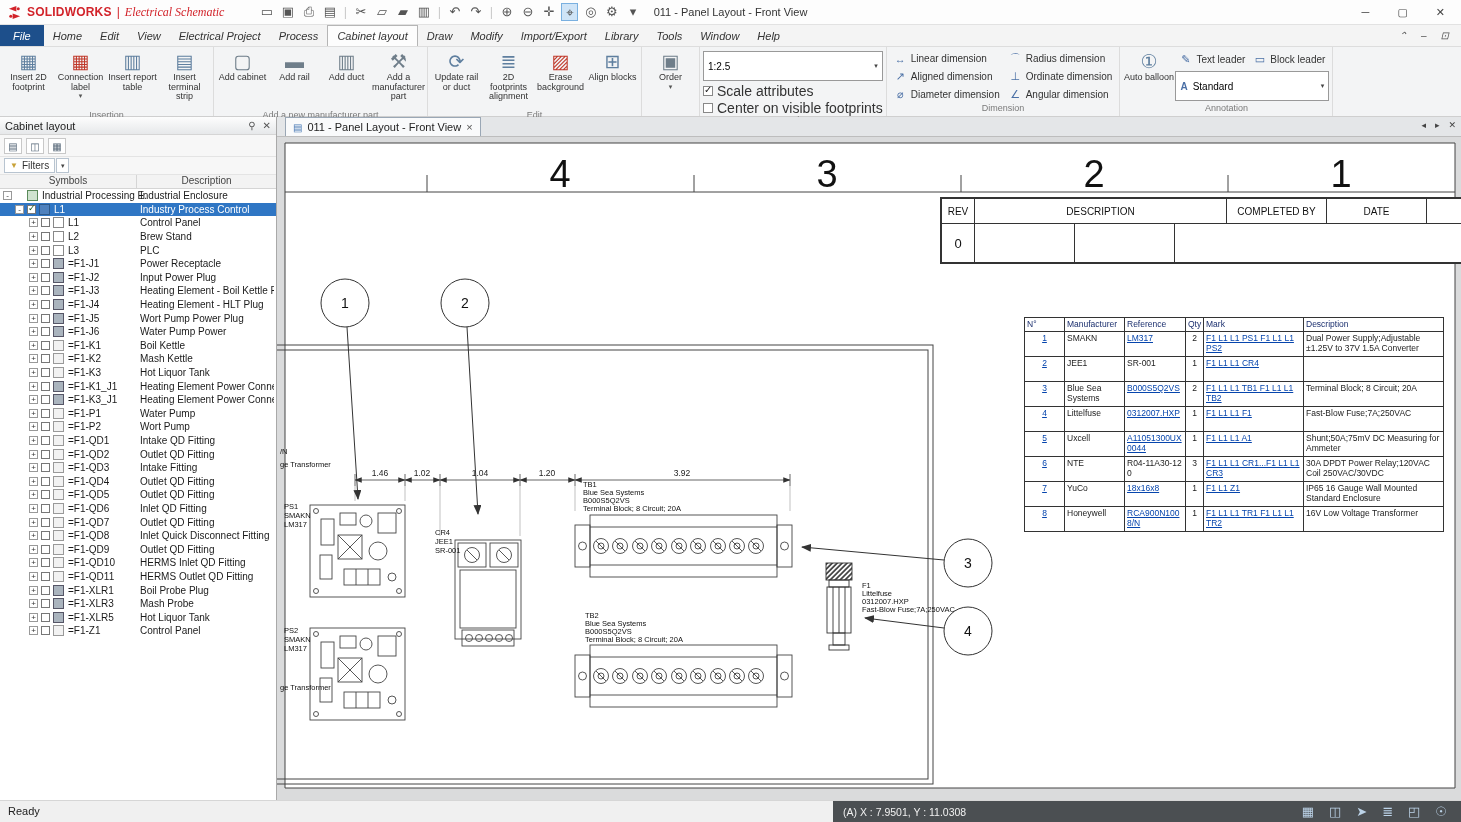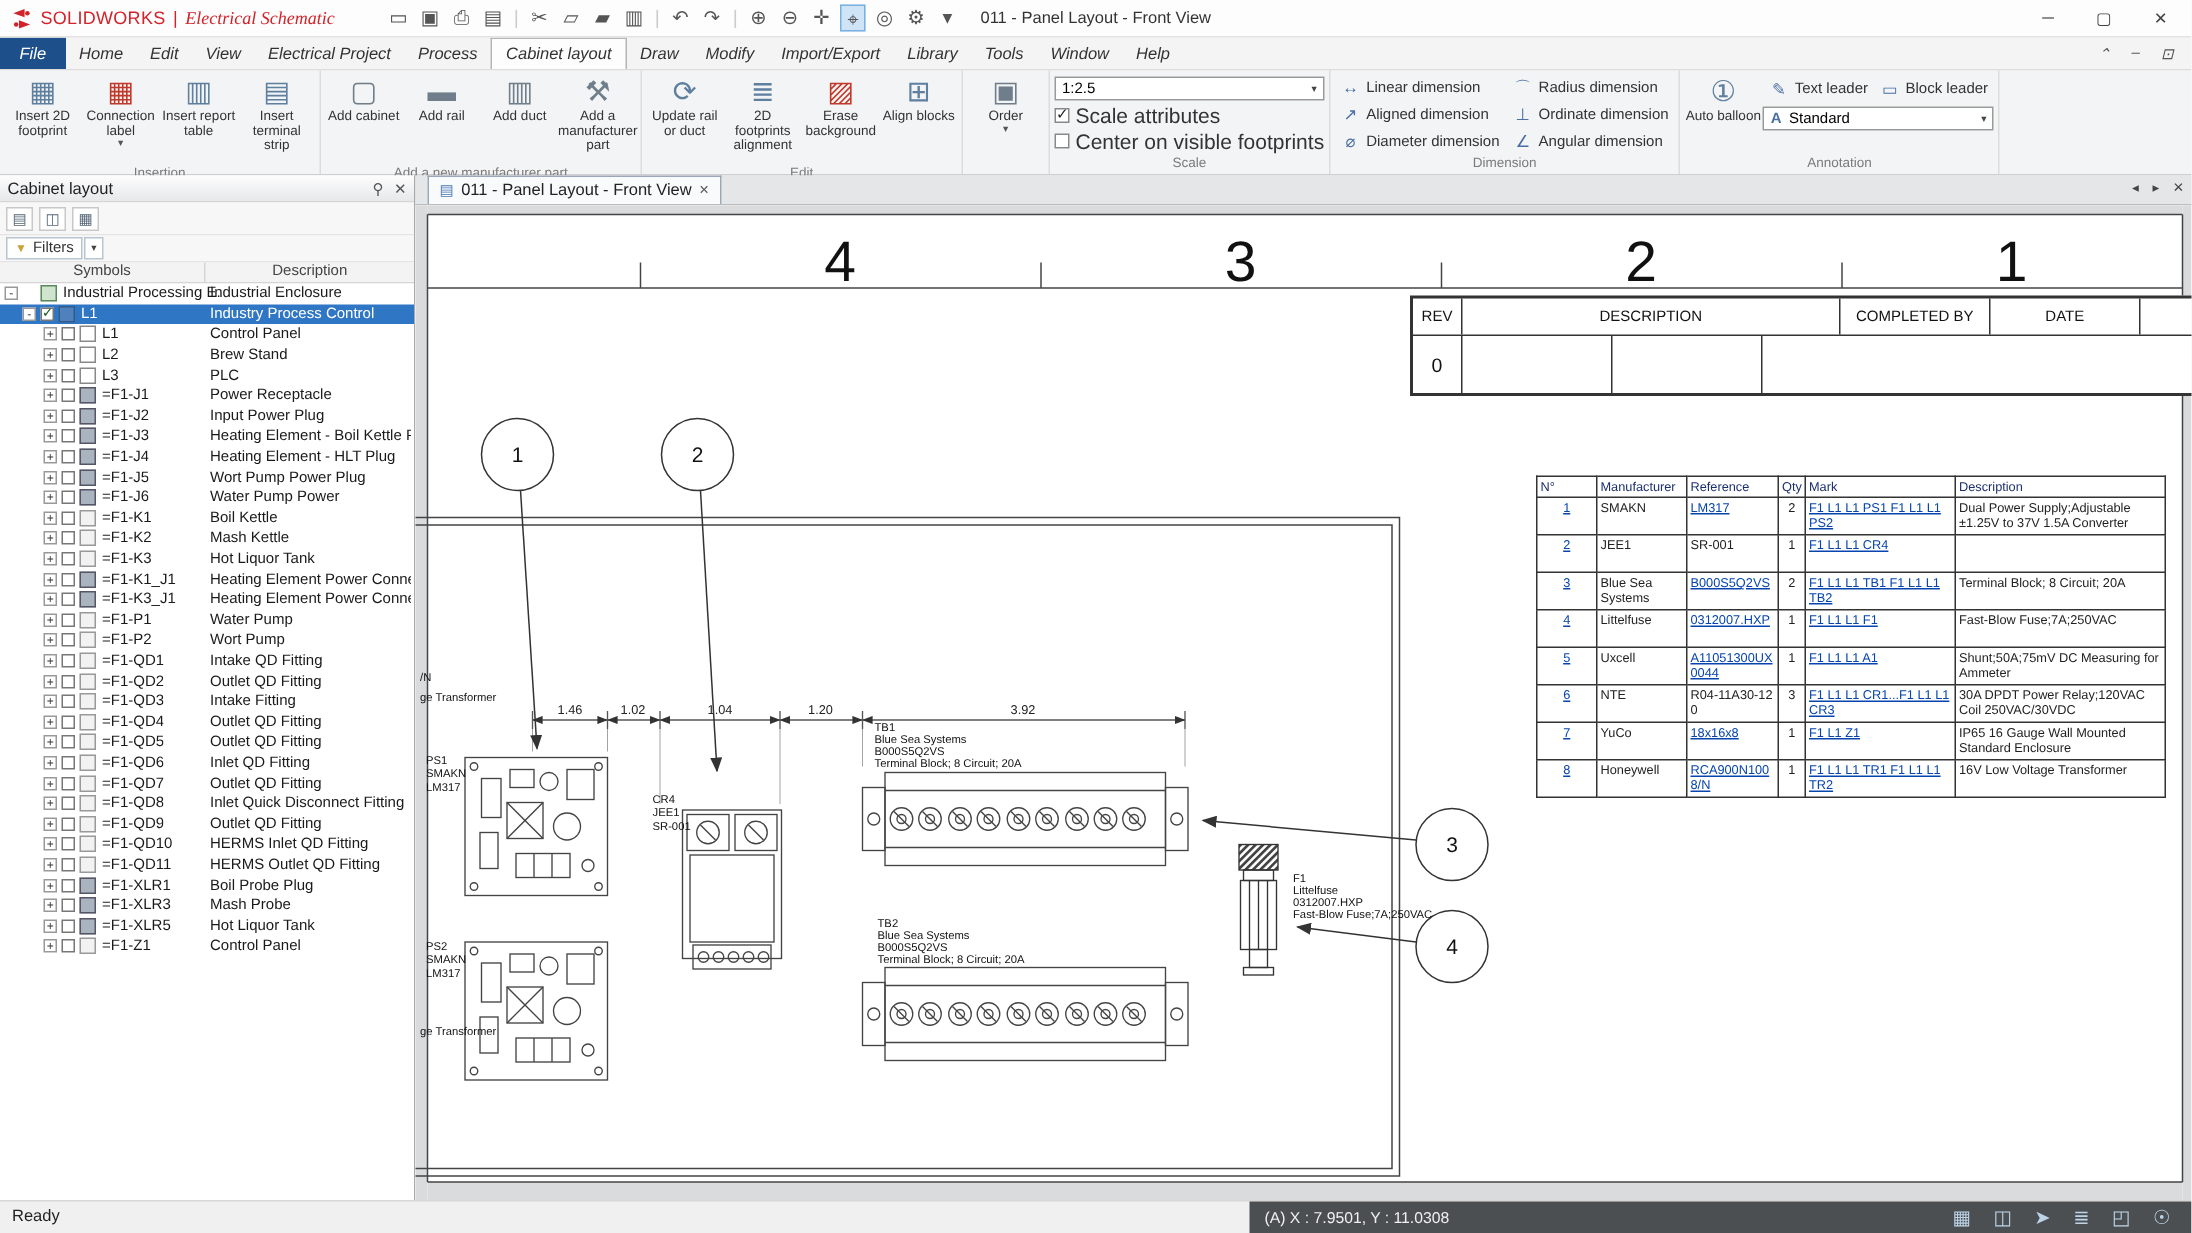--- a/index.html
+++ b/index.html
@@ -4,21 +4,21 @@
 <style>
   * { box-sizing: border-box; }
   html,body { margin:0; padding:0; }
   body { width:1461px; height:822px; overflow:hidden; font-family:"Liberation Sans",sans-serif; background:#f0f0f0; }
   .app { position:relative; width:1461px; height:822px; display:flex; flex-direction:column; }
 
   
   .titlebar { height:25px; background:#fdfdfd; border-bottom:1px solid #e2e2e2; display:flex; align-items:center; position:relative; flex:none; }
   .brand { display:flex; align-items:center; gap:5px; padding-left:7px; color:#d2232a; font-size:12px; white-space:nowrap; }
   .brand .logo { width:15px; height:15px; }
-  .brand b { font-weight:normal; letter-spacing:0.2px; }
+  .brand b { font-weight:bold; letter-spacing:0.2px; }
   .brand i { font-style:italic;font-family:Liberation Serif, serif; }
   .qat { display:flex; gap:4px; margin-left:34px; color:#555; font-size:13px; align-items:center; }
   .qat span { min-width:17px; height:18px; text-align:center; line-height:18px; }
   .qat span[data-name="separator"] { color:#ccc; min-width:6px; }
   .qat span[data-active="true"] { background:#cfe4f7; border:1px solid #7ab0e0; }
   .win-title { position:absolute; left:50%; transform:translateX(-50%); font-size:11px; color:#333; }
   .win-btns { margin-left:auto; display:flex; gap:28px; padding-right:16px; color:#444; font-size:11px; }
   .win-btns span { cursor:default; }
 
   
@@ -36,21 +36,21 @@
   .ricon { font-size:19px; height:23px; line-height:23px; color:#5f7f9f; }
   .rbtn[data-name="connection-label"] .ricon,
   .rbtn[data-name="erase-background"] .ricon { color:#c0392b; }
   .rbtn[data-name="add-cabinet"] .ricon, .rbtn[data-name="add-rail"] .ricon,
   .rbtn[data-name="add-duct"] .ricon, .rbtn[data-name="order"] .ricon,
   .rbtn[data-name="add-manufacturer-part"] .ricon { color:#6f7e8a; }
   .rcaret { font-size:7px; color:#555; height:8px; line-height:8px; }
   .rcap { height:13px; font-size:9px; color:#7a7a7a; text-align:center; white-space:nowrap; padding:0 2px; }
   .rsmall { display:flex; align-items:center; gap:4px; font-size:10px; color:#333; padding:0 4px; height:17px; white-space:nowrap; }
   .dico { color:#4a6fa5; font-size:11px; width:13px; text-align:center; }
-  .rselect { border:1px solid #999; background:#fff; height:16px; display:flex; align-items:center; font-size:10px; padding:0 4px; gap:5px; min-width:72px; }
+  .rselect { border:1px solid #999; background:#fff; height:16px; display:flex; align-items:center; font-size:10px; padding:14px 4px; gap:5px; min-width:72px; }
   .rselect .caret { font-size:7px; color:#444; margin-left:auto; }
   .cb { width:10px; height:10px; border:1px solid #888; background:#fff; position:relative; flex:none; }
   .cb[data-on="true"]::after { content:"✓"; position:absolute; top:-3px; left:0; font-size:10px; color:#222; }
   .rcheck { display:flex; gap:4px; align-items:center; font-size:14px; height:15px; color:#333; white-space:nowrap; }
   .scale-col { display:flex; flex-direction:column; gap:2px; padding-top:3px; }
   .dim-grid { display:grid; grid-auto-flow:column; grid-template-rows:repeat(3,17px); align-content:start; padding-top:2px; }
   .annot-right { display:flex; flex-direction:column; gap:3px; padding-top:3px; }
   .annot-row { display:flex; }
   .sel-a { font-size:10px; color:#4a6fa5; font-weight:bold; }
 

